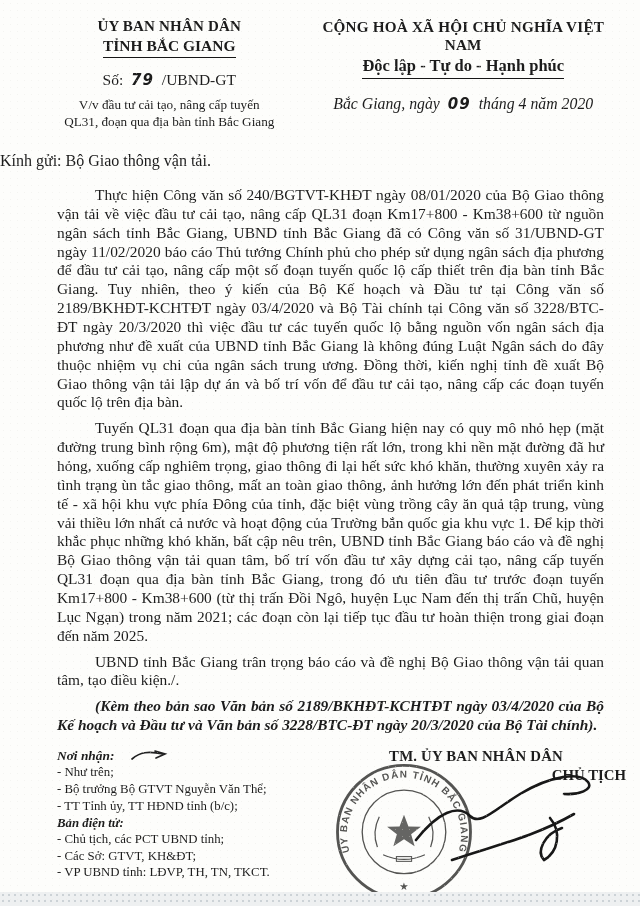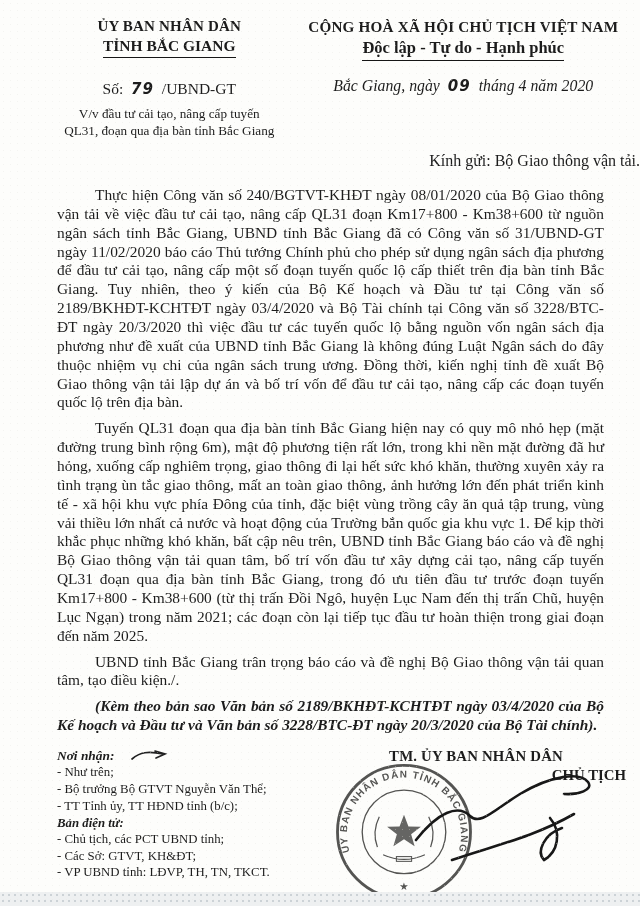--- a/index.html
+++ b/index.html
@@ -18,32 +18,32 @@
     background-image:radial-gradient(#e4e4df 0.5px, transparent 0.6px);
     background-size:7px 7px;opacity:.35;
   }
   
   .header{display:flex;padding:0 18px 0 34px;min-height:122px;justify-content:center;}
   .header-left{width:46%;text-align:center;}
   .header-right{width:54%;text-align:center;}
   .hl-line1{font-weight:bold;font-size:15px;letter-spacing:.2px;}
   .hl-line2{font-weight:bold;font-size:15.5px;margin-top:2px;}
   .hl-line2 .u{display:inline-block;border-bottom:1.6px solid #161616;padding-bottom:2px;}
-  .doc-number{margin-top:22px;font-size:15.5px;}
+  .doc-number{margin-top:13px;font-size:15.5px;}
   .handwritten{
     font-family:"DejaVu Sans",sans-serif;font-weight:bold;font-style:italic;
     font-size:15px;letter-spacing:1px;padding:0 4px;
   }
   .subject{font-size:13.2px;margin-top:7px;line-height:1.3;}
   .hr-line1{font-weight:bold;font-size:15.2px;letter-spacing:.2px;}
   .hr-line2{font-weight:bold;font-size:16.5px;margin-top:2px;}
   .hr-line2 .u{display:inline-block;border-bottom:1.6px solid #161616;padding-bottom:2px;}
   .date-line{font-style:italic;font-size:15.8px;margin-top:16px;}
   
-  .salutation{text-align:right;font-size:16px;margin:12px 0 16px;}
+  .salutation{text-align:left;font-size:16px;margin:12px 0 16px;}
   .body{padding:0 36px 0 57px;}
   .body p{
     margin:0 0 7px;
     font-size:15.4px;line-height:1.225;
     text-align:justify;text-indent:38px;
   }
   .body p.note{font-style:italic;font-weight:600;margin-top:3px;}
   
   .footer{display:flex;padding:6px 14px 0 57px;margin-top:4px;}
   .recipients{flex:1;font-size:12.8px;line-height:1.18;}
@@ -81,21 +81,21 @@
         <span>Số:</span>
         <span class="handwritten">79</span>
         <span>/UBND-GT</span>
       </div>
       <div class="subject">
         <div>V/v đầu tư cải tạo, nâng cấp tuyến</div>
         <div>QL31, đoạn qua địa bàn tỉnh Bắc Giang</div>
       </div>
     </div>
     <div class="header-right">
-      <div class="hr-line1">CỘNG HOÀ XÃ HỘI CHỦ TỊCH VIỆT NAM</div>
+      <div class="hr-line1">CỘNG HOÀ XÃ HỘI CHỦ NGHĨA VIỆT NAM</div>
       <div class="hr-line2">
         <span class="u">Độc lập - Tự do - Hạnh phúc</span>
       </div>
       <div class="date-line">
         <span>Bắc Giang, ngày</span>
         <span class="handwritten">09</span>
         <span>tháng 4 năm 2020</span>
       </div>
     </div>
   </div>

